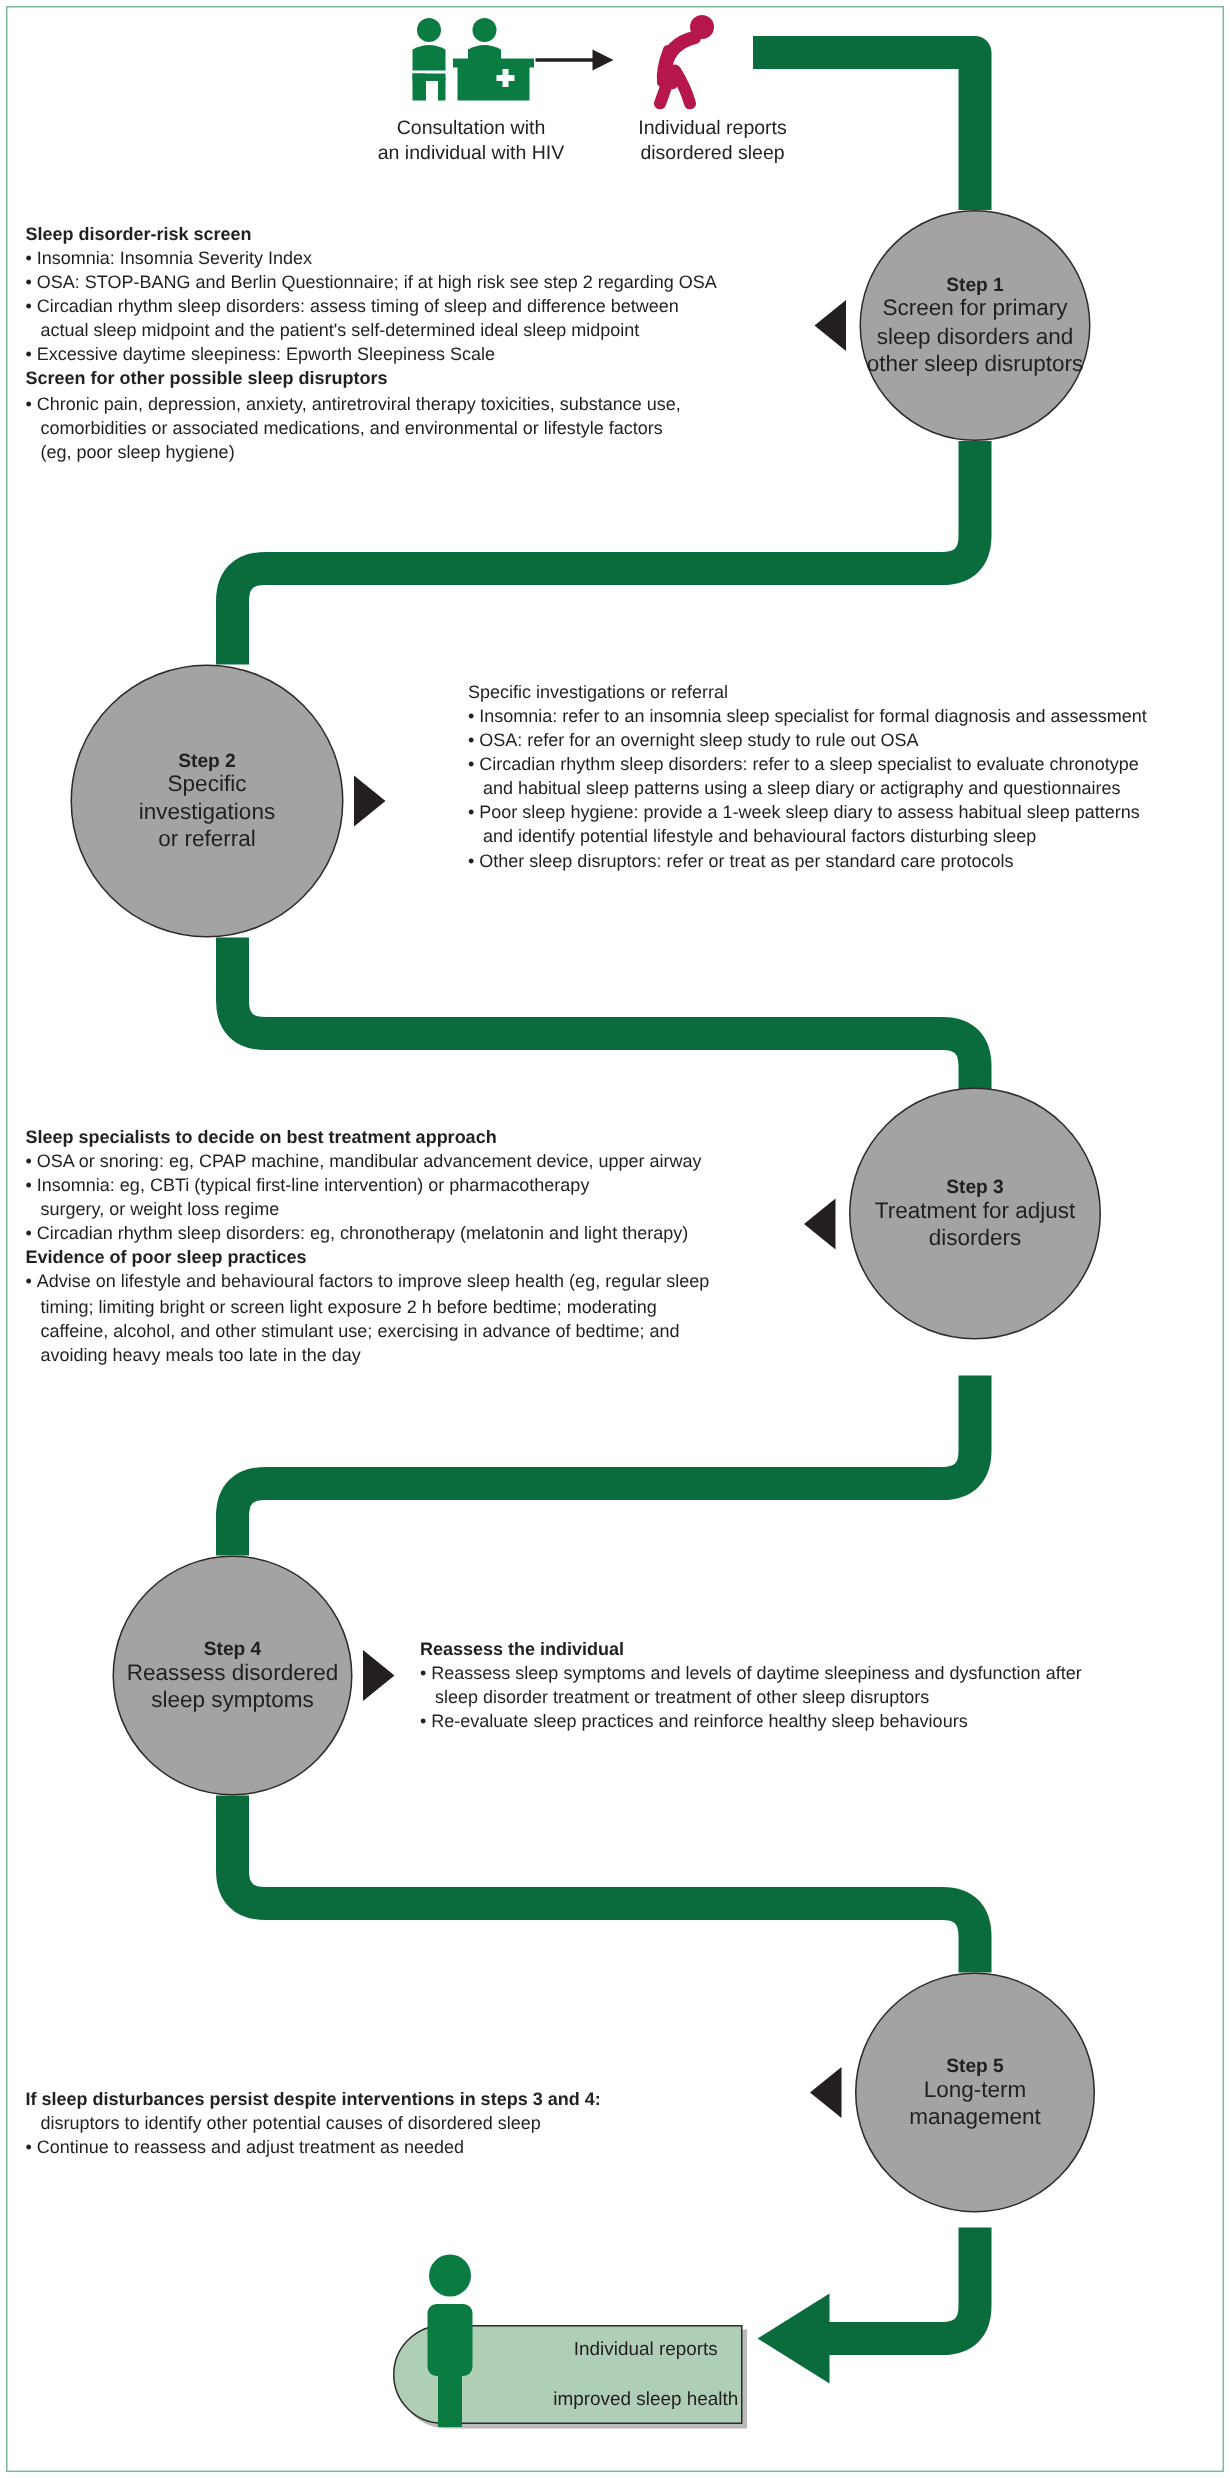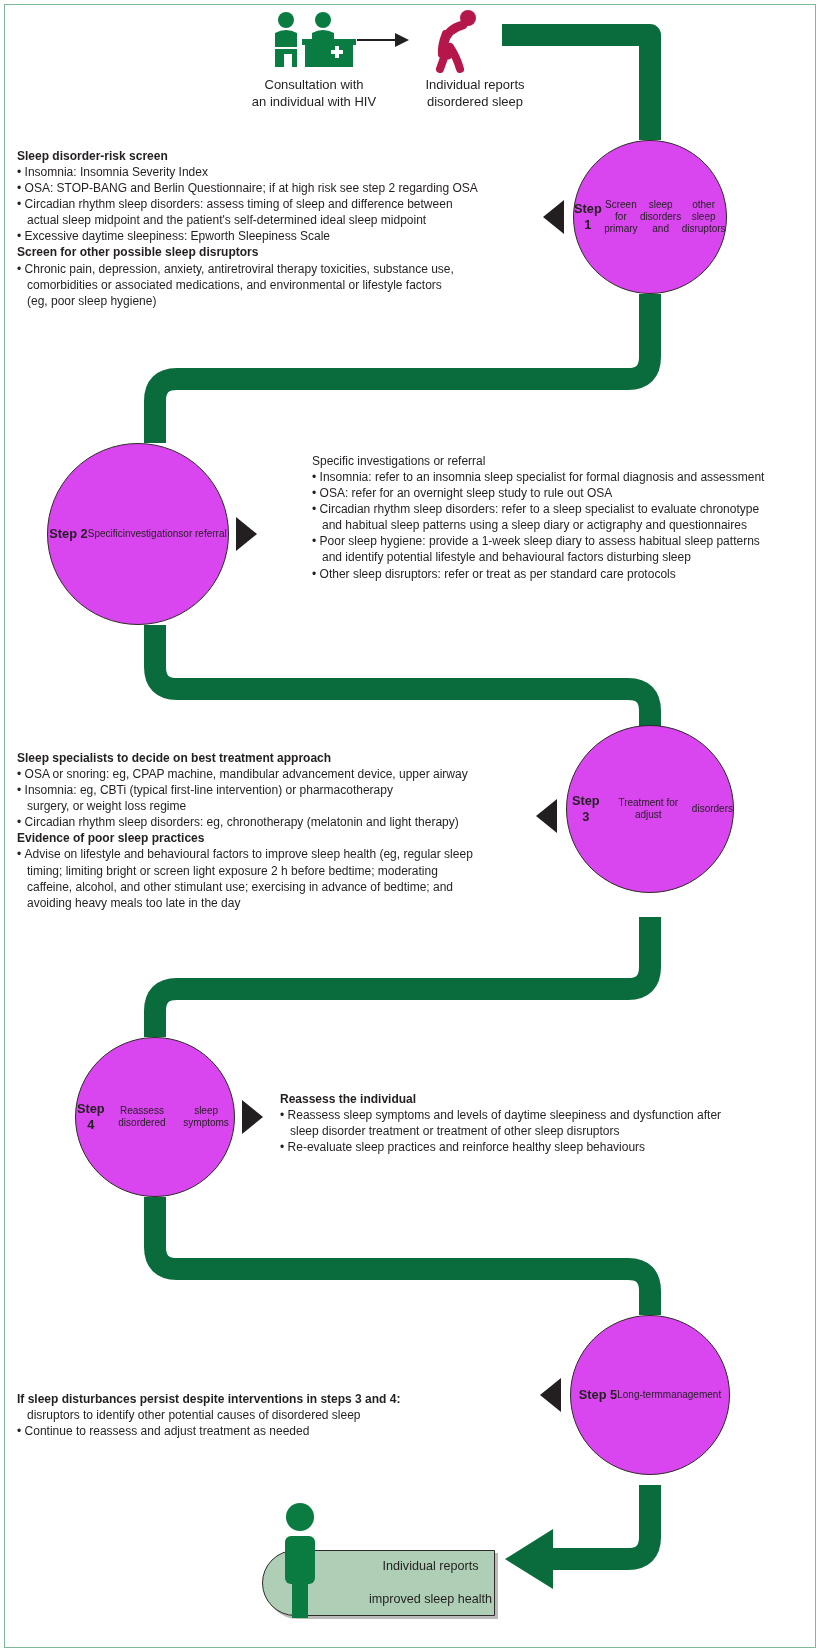--- a/index.html
+++ b/index.html
@@ -17,31 +17,31 @@
     border: 1.5px solid #7fb89a;
     background: #ffffff;
   }
   #canvas { position: absolute; left:0; top:0; width: 812px; height: 1644px; }
 
   svg.flowlines { position:absolute; left:0; top:0; width:812px; height:1644px; pointer-events:none; }
 
   .circle {
     position: absolute;
     border-radius: 50%;
-    background: #d946ef;
+    background: #a3a3a3;
     border: 1.6px solid #2e2a27;
-    display: flex; flex-direction: row;
+    display: flex; flex-direction: column;
     align-items: center; justify-content: center;
     text-align: center;
     line-height: 1.22;
     font-size: 12.8px;
     color: #231f20;
   }
   .circle .stitle { font-weight: bold; font-size: 12.8px; }
-  .circle .sdesc { font-size: 10px; }
+  .circle .sdesc { font-size: 15px; }
 
   .txtblock { position: absolute; font-size: 12px; line-height: 1.34; }
   .txtblock .hd { font-weight: bold; }
   .txtblock .bl { padding-left: 10px; text-indent: -10px; }
   .txtblock .bl::before { content: "\2022\00a0"; }
   .txtblock .cont { padding-left: 10px; }
   .txtblock .plain { }
 
   .caption {
     position: absolute; text-align: center;

